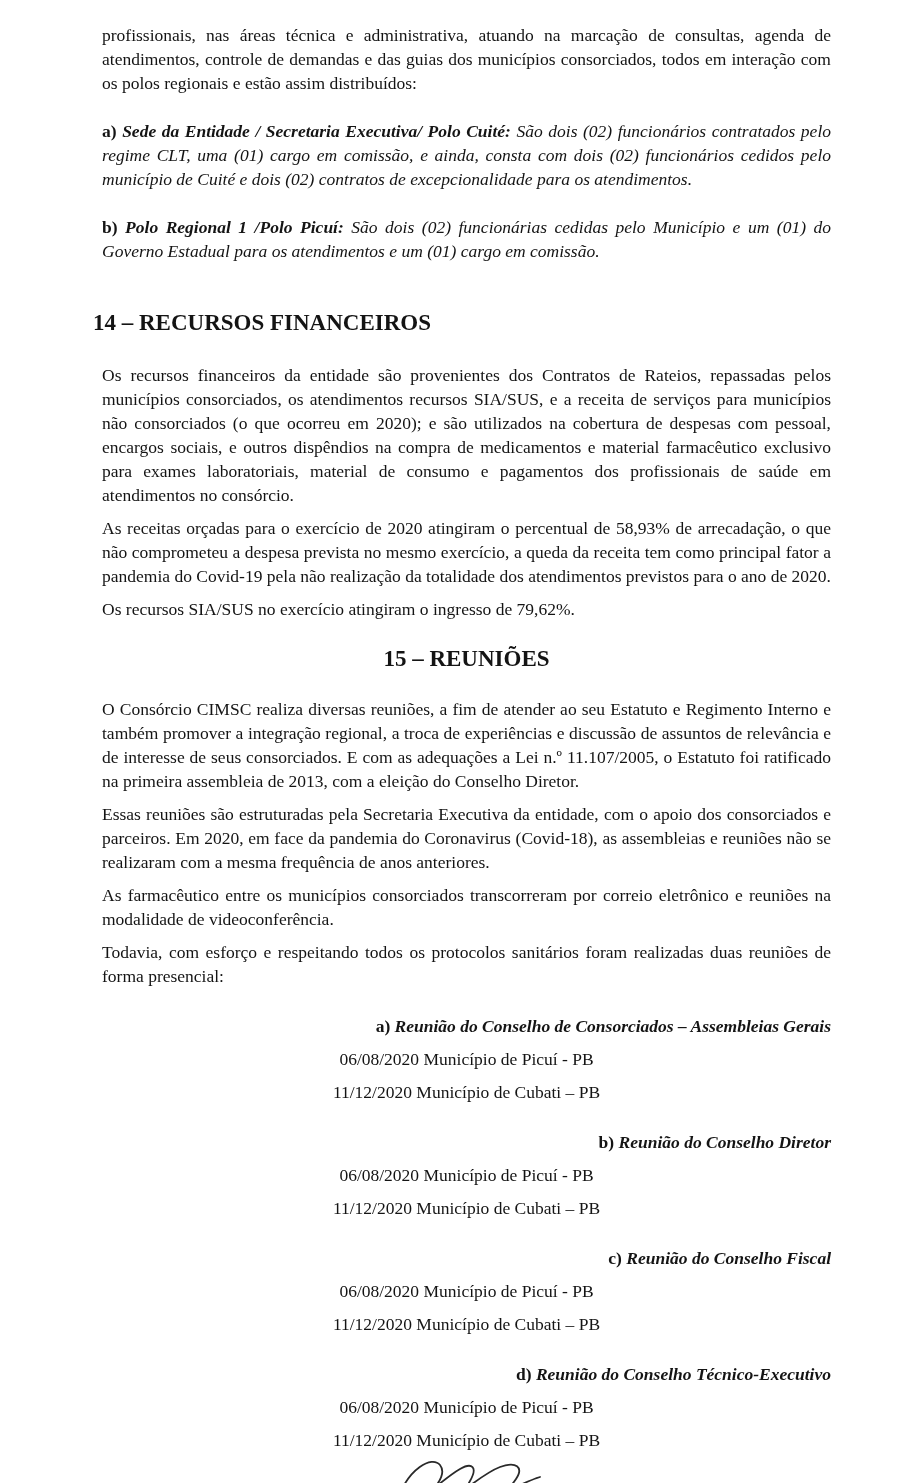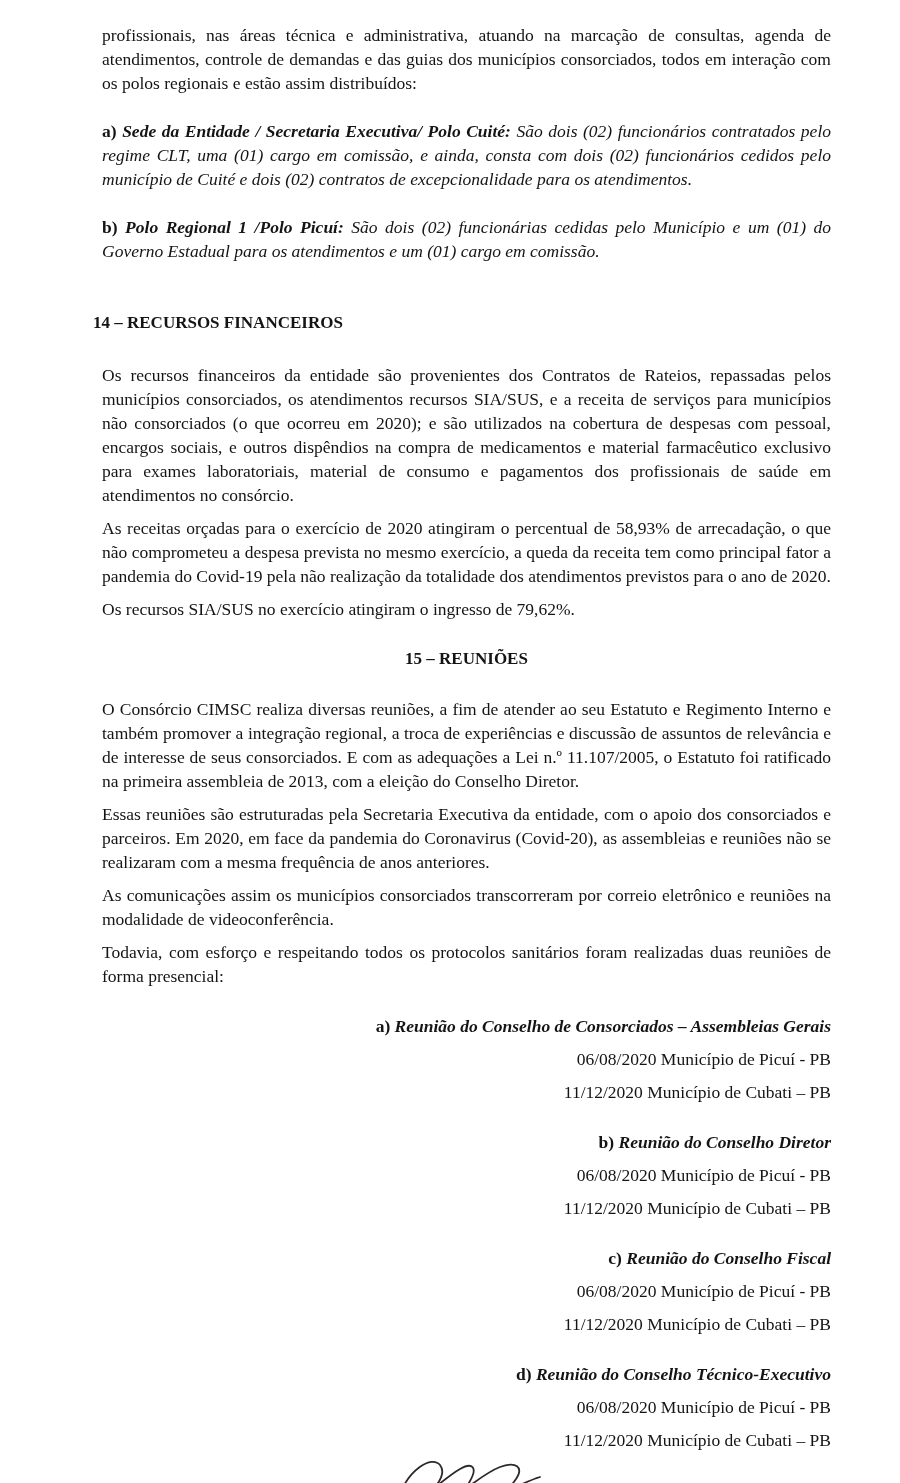--- a/index.html
+++ b/index.html
@@ -13,34 +13,34 @@
     overflow: hidden;
   }
   .page {
     padding: 14px 60px 0 93px;
     font-size: 17.5px;
     line-height: 24px;
   }
   p { margin: 9px; text-align: justify; }
   .sp { margin-top: 24px; }
   h2 {
-    font-size: 17px;
+    font-size: 23px;
     line-height: 24px;
     font-weight: bold;
     margin: 0;
     text-align: left;
   }
   .h14 { margin-top: 48px; margin-bottom: 28px; }
   .h15 { margin-top: 26px; margin-bottom: 26px; text-align: center; }
   .b  { font-weight: bold; }
   .bi { font-weight: bold; font-style: italic; }
   .i  { font-style: italic; }
   .meeting { margin-top: 26px; }
   .meeting p { text-align: right; }
-  .dates p { text-align: right; }
+  .dates p { text-align: center; }
 
   .signature {
     position: relative;
     height: 140px;
     margin-top: 6px;
   }
   .stamp {
     position: absolute;
     left: 158px;
     top: 32px;
@@ -89,22 +89,22 @@
 
   <h2 class="h14">14 – RECURSOS FINANCEIROS</h2>
 
   <p>Os recursos financeiros da entidade são provenientes dos Contratos de Rateios, repassadas pelos municípios consorciados, os atendimentos recursos SIA/SUS, e a receita de serviços para municípios não consorciados (o que ocorreu em 2020); e são utilizados na cobertura de despesas com pessoal, encargos sociais, e outros dispêndios na compra de medicamentos e material farmacêutico exclusivo para exames laboratoriais, material de consumo e pagamentos dos profissionais de saúde em atendimentos no consórcio.</p>
   <p>As receitas orçadas para o exercício de 2020 atingiram o percentual de 58,93% de arrecadação, o que não comprometeu a despesa prevista no mesmo exercício, a queda da receita tem como principal fator a pandemia do Covid-19 pela não realização da totalidade dos atendimentos previstos para o ano de 2020.</p>
   <p>Os recursos SIA/SUS no exercício atingiram o ingresso de 79,62%.</p>
 
   <h2 class="h15">15 – REUNIÕES</h2>
 
   <p>O Consórcio CIMSC realiza diversas reuniões, a fim de atender ao seu Estatuto e Regimento Interno e também promover a integração regional, a troca de experiências e discussão de assuntos de relevância e de interesse de seus consorciados. E com as adequações a Lei n.º 11.107/2005, o Estatuto foi ratificado na primeira assembleia de 2013, com a eleição do Conselho Diretor.</p>
-  <p>Essas reuniões são estruturadas pela Secretaria Executiva da entidade, com o apoio dos consorciados e parceiros. Em 2020, em face da pandemia do Coronavirus (Covid-20), as assembleias e reuniões não se realizaram com a mesma frequência de anos anteriores.</p>
-  <p>As comunicações assim os municípios consorciados transcorreram por correio eletrônico e reuniões na modalidade de videoconferência.</p>
+  <p>Essas reuniões são estruturadas pela Secretaria Executiva da entidade, com o apoio dos consorciados e parceiros. Em 2020, em face da pandemia do Coronavirus (Covid-18), as assembleias e reuniões não se realizaram com a mesma frequência de anos anteriores.</p>
+  <p>As farmacêutico entre os municípios consorciados transcorreram por correio eletrônico e reuniões na modalidade de videoconferência.</p>
   <p>Todavia, com esforço e respeitando todos os protocolos sanitários foram realizadas duas reuniões de forma presencial:</p>
 
   <div class="meeting">
     <p>
       <span class="b">a)</span>
       <span class="bi">Reunião do Conselho de Consorciados – Assembleias Gerais</span>
     </p>
     <div class="dates">
       <p>06/08/2020 Município de Picuí - PB</p>
       <p>11/12/2020 Município de Cubati – PB</p>

